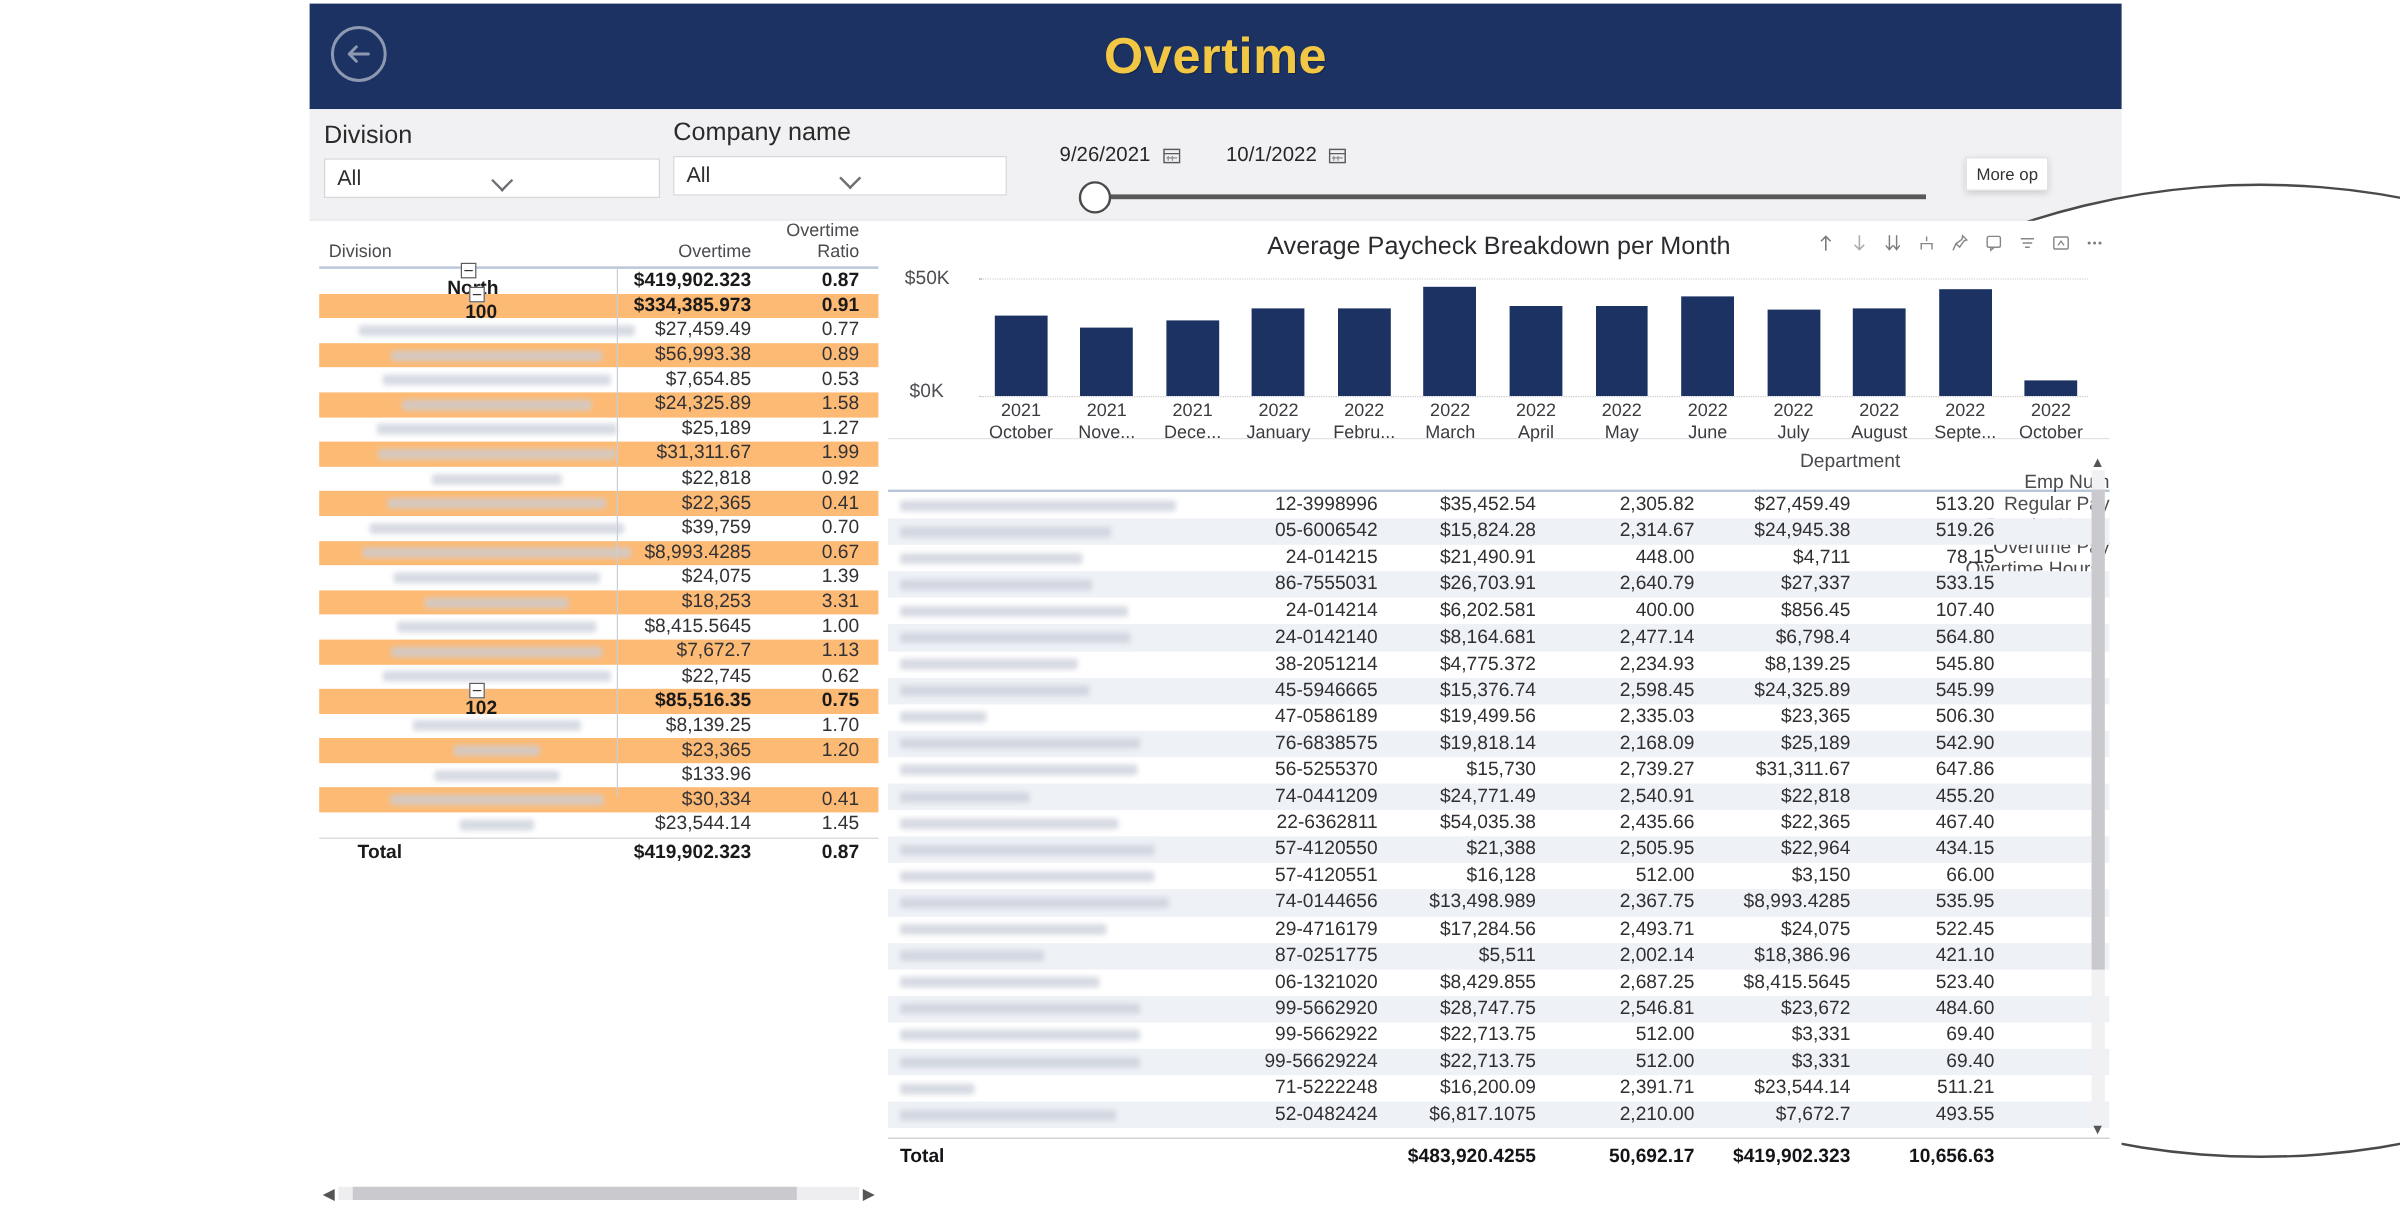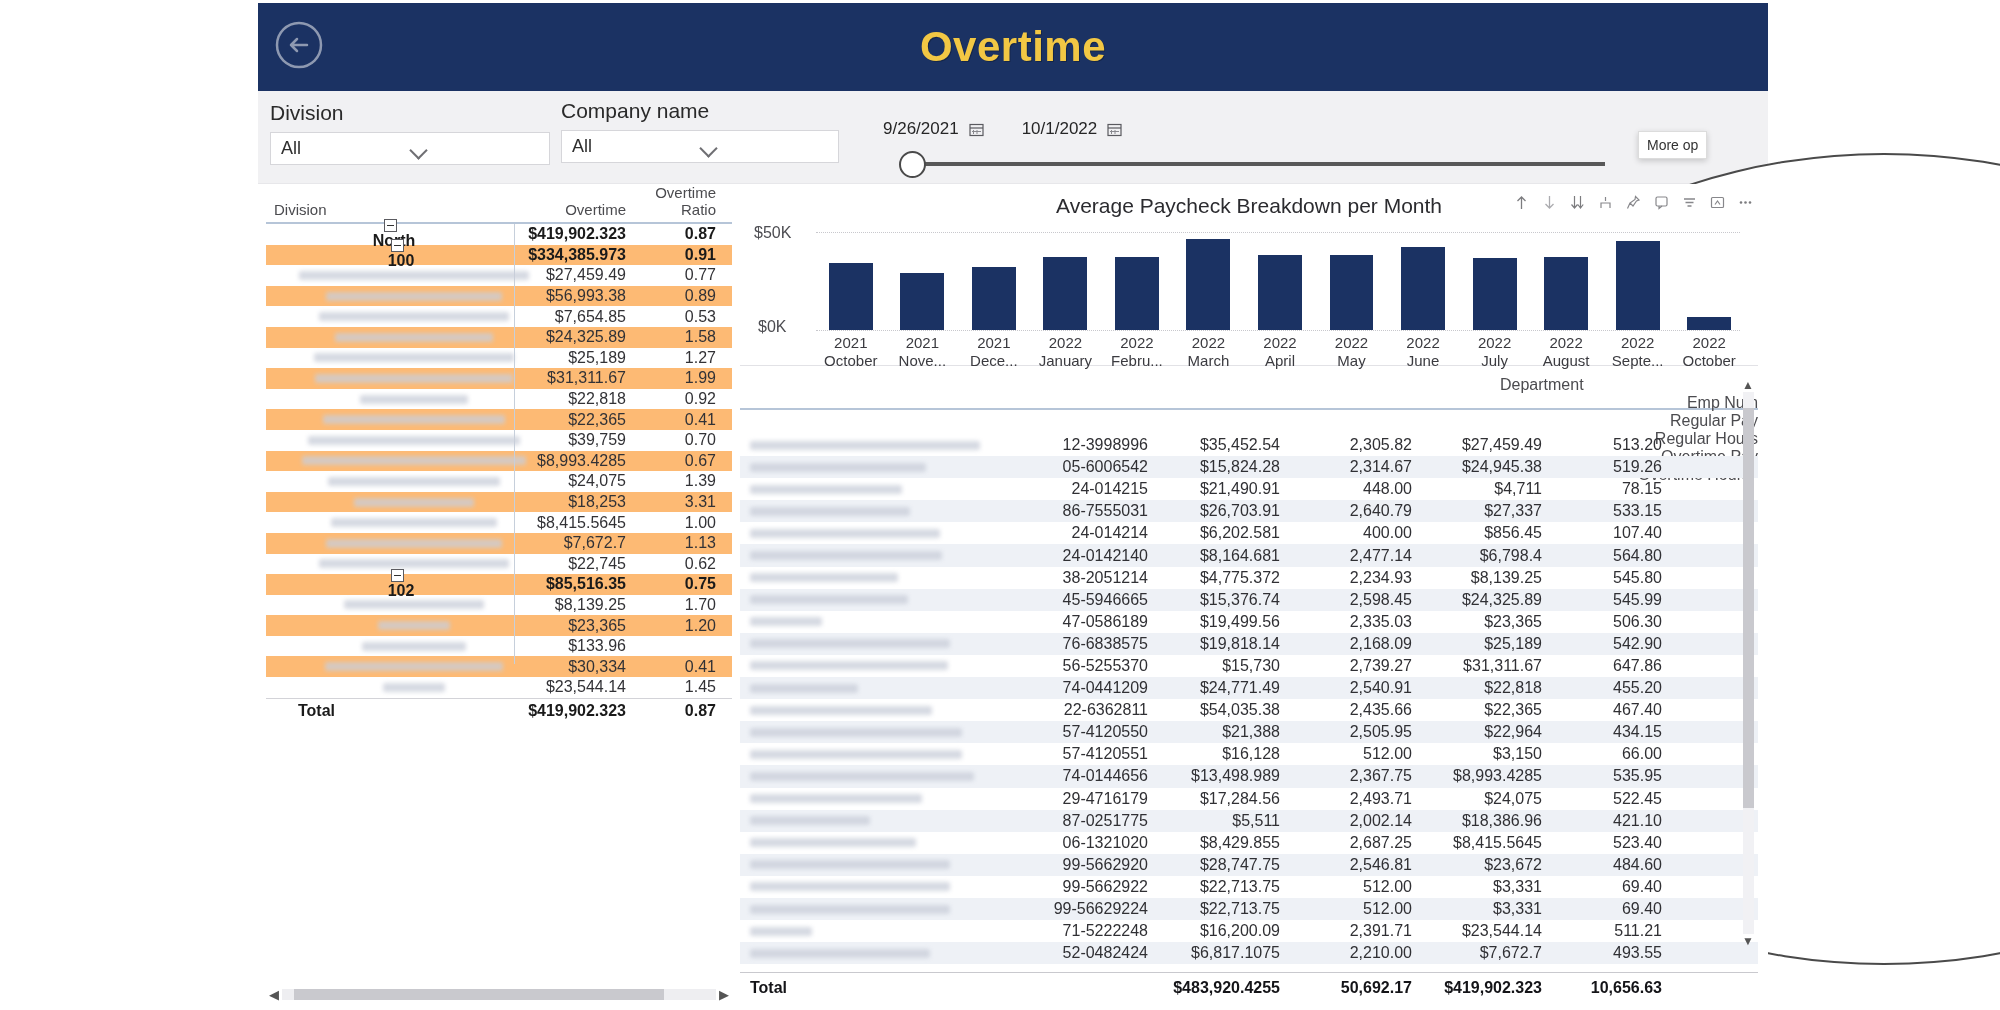--- a/index.html
+++ b/index.html
@@ -204,21 +204,21 @@
     display: flex; height: 34px; align-items: flex-end; padding-bottom: 4px;
     border-bottom: 2px solid #b6c5d8;
     font-size: 16px; color: #4b4b4f; flex-direction: column;
   }
   .d-dept { width: 268px; padding-left: 10px; }
   .d-emp  { width: 140px; text-align: right; }
   .d-rpay { width: 132px; text-align: right; }
   .d-rhrs { width: 132px; text-align: right; }
   .d-opay { width: 130px; text-align: right; padding-left: 20px; }
   .d-ohrs { width: 128px; text-align: right; padding-right: 8px; }
-  .dt-body { position: relative; height: 538px; overflow: hidden; margin-top: 24px; }
+  .dt-body { position: relative; height: 538px; overflow: hidden; }
   .dt-row { display: flex; height: 22.1px; align-items: center; font-size: 16px; color: #303034; }
   .dt-row.alt { background: #eef1f6; }
   .dt-row .d-dept { display: flex; align-items: center; }
   .dt-total {
     display: flex; height: 30px; align-items: center;
     font-size: 16px; font-weight: bold; color: #141418;
     border-top: 1px solid #c9c9ce;
   }
   .dt-total .d-dept { padding-left: 10px; }
   .vscroll {

